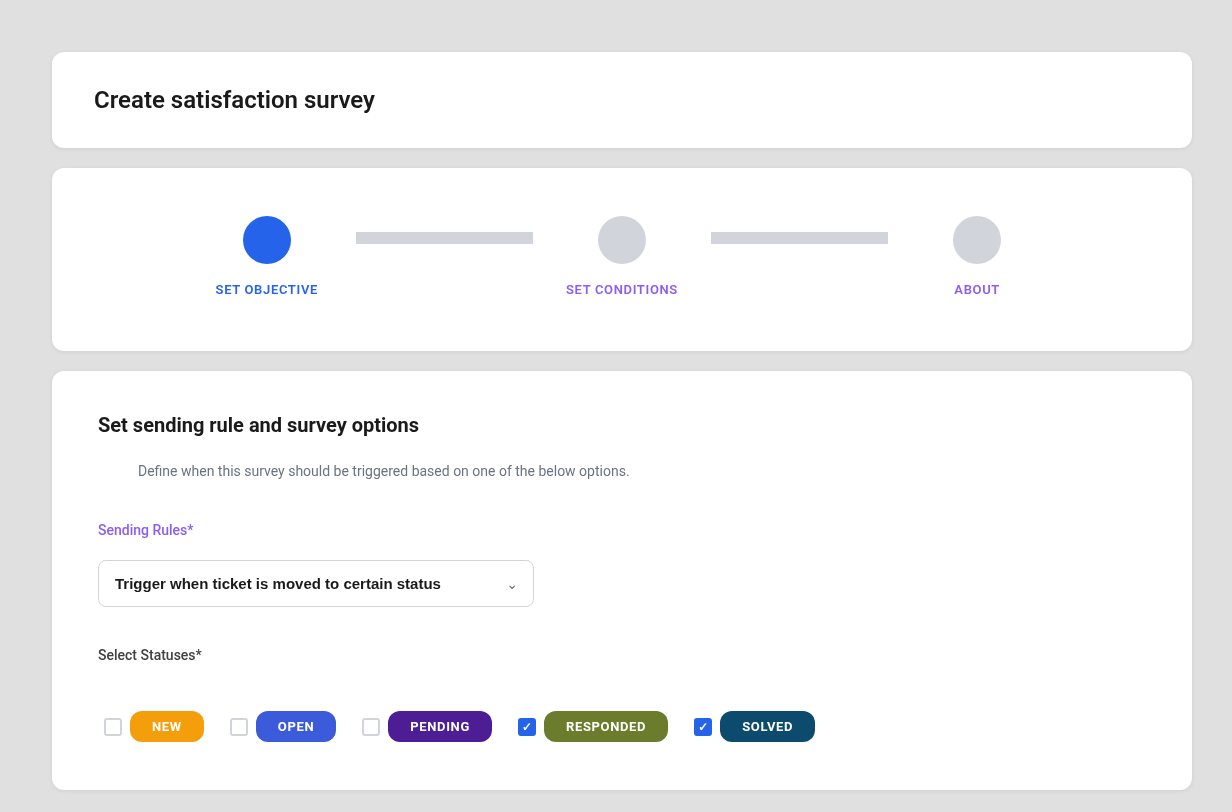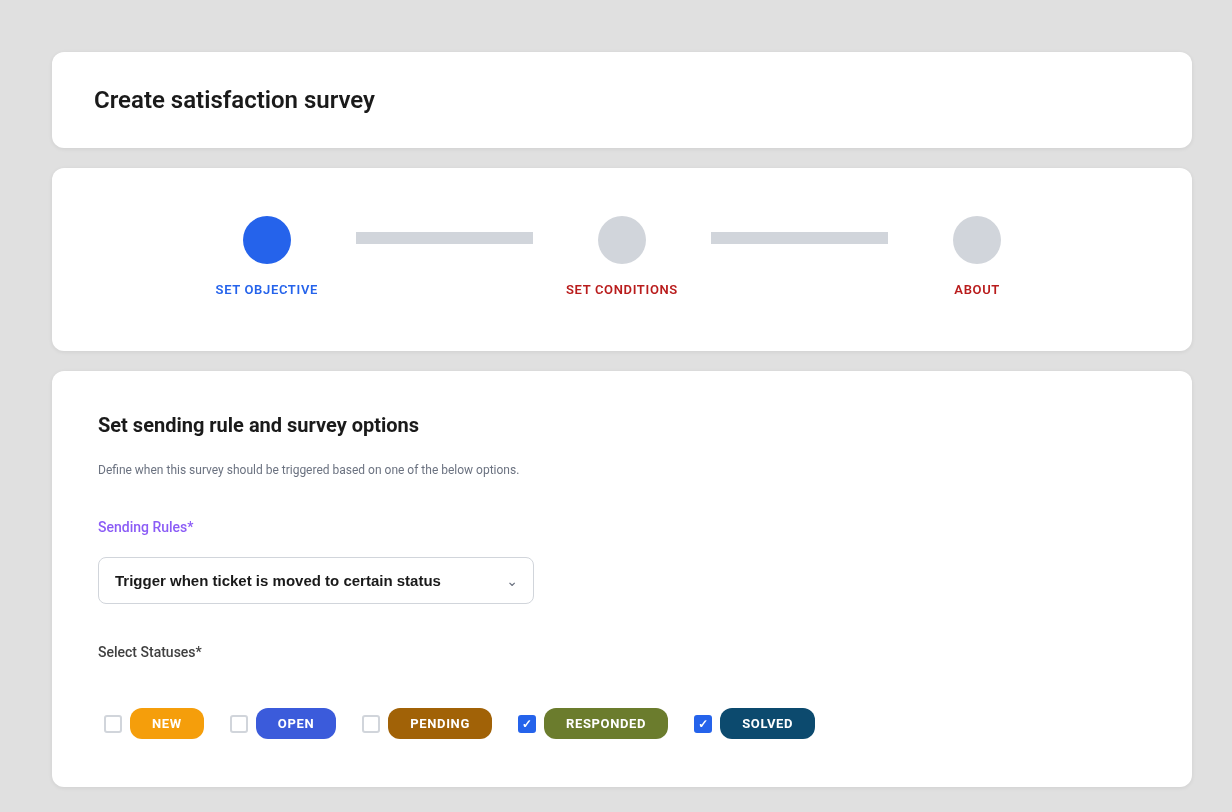--- a/index.html
+++ b/index.html
@@ -85,43 +85,44 @@
       font-weight: 600;
       letter-spacing: 0.05em;
       text-align: center;
     }
 
     .step-label.active {
       color: #2563eb;
     }
 
     .step-label.inactive {
-      color: #b91c1c;
+      color: #8b5cf6;
     }
 
     
     .content-card {
       background: #ffffff;
       border-radius: 12px;
       padding: 36px 40px;
       box-shadow: 0 1px 4px rgba(0,0,0,0.08);
     }
 
     .section-title {
       font-size: 20px;
       font-weight: 700;
       color: #1a1a1a;
       margin-bottom: 12px;
     }
 
     .section-description {
-      font-size: 12px;
+      font-size: 14px;
       color: #6b7280;
       margin-bottom: 28px;
       line-height: 1.5;
+      margin-left: 40px;
     }
 
     .field-label {
       font-size: 14px;
       color: #8b5cf6;
       margin-bottom: 10px;
       font-weight: 500;
     }
 
     .dropdown-container {
@@ -204,21 +205,21 @@
       border-radius: 12px;
       font-size: 13px;
       font-weight: 700;
       letter-spacing: 0.05em;
       color: #ffffff;
       cursor: pointer;
     }
 
     .status-new { background-color: #f59e0b; }
     .status-open { background-color: #3b5bdb; }
-    .status-pending { background-color: #a16207; text-align: center; }
+    .status-pending { background-color: #4c1d95; text-align: center; }
     .status-responded { background-color: #6b7c2d; }
     .status-solved { background-color: #0c4a6e; }
 
     .steps-row {
       display: flex;
       align-items: center;
       width: 100%;
       max-width: 900px;
       margin: 0 auto;
     }

